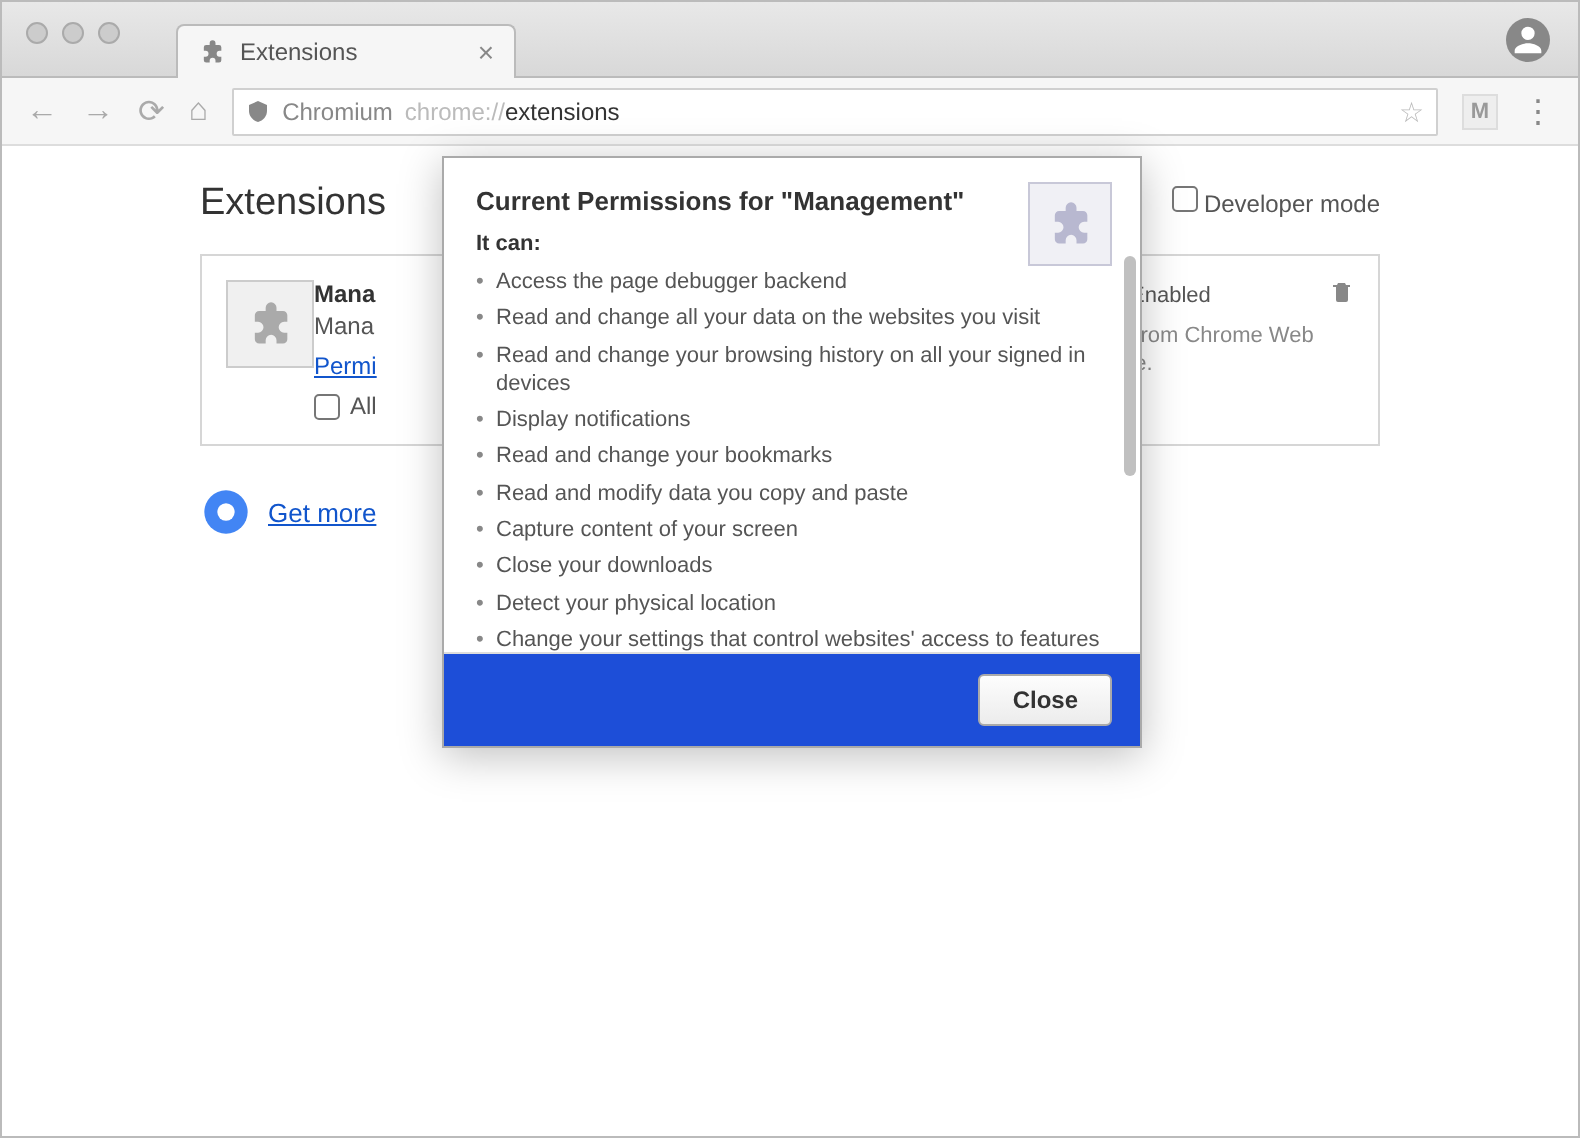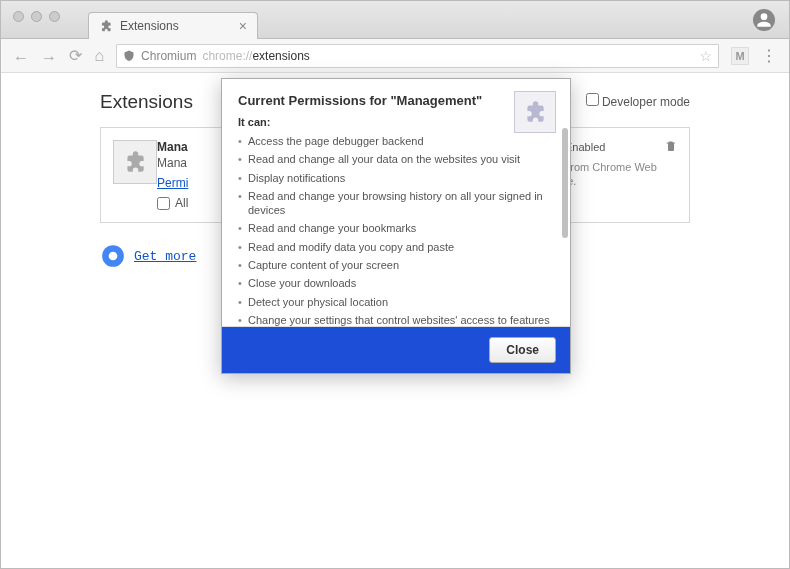--- a/index.html
+++ b/index.html
@@ -39,21 +39,21 @@
 .ext-desc { color: #555; margin-bottom: 6px; }
 .ext-link { color: #1155cc; text-decoration: underline; cursor: pointer; }
 .ext-checkbox-row { margin-top: 6px; display: flex; align-items: center; gap: 5px; color: #555; }
 .ext-side { width: 130px; font-size: 11px; color: #555; }
 .ext-side .enabled-row { display: flex; align-items: center; gap: 5px; margin-bottom: 6px; }
 .ext-side .trash { margin-left: auto; color: #888; }
 .ext-side .note { color: #888; line-height: 1.3; }
 .dev-mode { position: absolute; right: 0; top: 2px; font-size: 12px; color: #555; }
 .getmore { margin-top: 20px; display: flex; align-items: center; gap: 8px; }
 .getmore-icon { width: 26px; height: 26px; }
-.getmore a { color: #1155cc; font-size: 13px; text-decoration: underline; font-family: Liberation Mono, monospace; }
+.getmore a { color: #1155cc; font-size: 13px; text-decoration: underline; }
 
 
 .modal { position: absolute; left: 220px; top: 77px; width: 350px; background: #fff; border: 1px solid #aaa; box-shadow: 0 4px 20px rgba(0,0,0,0.25); z-index: 10; display: flex; flex-direction: column; }
 .modal-header { padding: 14px 16px 8px; font-size: 13px; font-weight: bold; color: #333; }
 .modal-icon-box { position: absolute; right: 14px; top: 12px; width: 42px; height: 42px; background: #f0f0f5; border: 1px solid #c8c8d8; display: flex; align-items: center; justify-content: center; }
 .modal-icon-box svg { width: 26px; height: 26px; fill: #b8b8d0; }
 .modal-body { padding: 0 16px 10px; font-size: 11px; color: #333; overflow-y: auto; max-height: 210px; position: relative; }
 .modal-body .subtitle { font-weight: bold; margin-bottom: 6px; }
 .modal-body ul { list-style: none; }
 .modal-body li { position: relative; padding-left: 10px; margin-bottom: 4px; line-height: 1.3; color: #555; }
@@ -160,22 +160,22 @@
     <svg viewBox="0 0 24 24">
         <path d="M20 11V8a2 2 0 0 0-2-2h-3V4.5a2.5 2.5 0 0 0-5 0V6H7a2 2 0 0 0-2 2v3h1.5a2.5 2.5 0 0 1 0 5H5v3a2 2 0 0 0 2 2h3v-1.5a2.5 2.5 0 0 1 5 0V21h3a2 2 0 0 0 2-2v-3h-1.5a2.5 2.5 0 0 1 0-5H20z"></path>
       </svg>
   </div>
   <div class="modal-header">Current Permissions for "Management"</div>
   <div class="modal-body">
     <div class="subtitle">It can:</div>
     <ul id="perm-list">
         <li>Access the page debugger backend</li>
         <li>Read and change all your data on the websites you visit</li>
+        <li>Read and change your browsing history on all your signed in devices</li>
         <li>Display notifications</li>
-        <li>Read and change your browsing history on all your signed in devices</li>
         <li>Read and change your bookmarks</li>
         <li>Read and modify data you copy and paste</li>
         <li>Capture content of your screen</li>
         <li>Close your downloads</li>
         <li>Detect your physical location</li>
         <li>Change your settings that control websites' access to features such as cookies, JavaScript, plugins, geolocation</li>
       </ul>
     <div class="scrollthumb"></div>
   </div>
   <div class="modal-footer">

